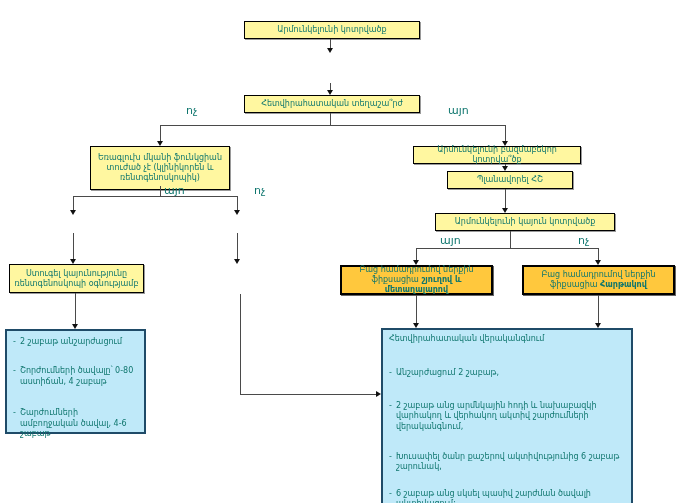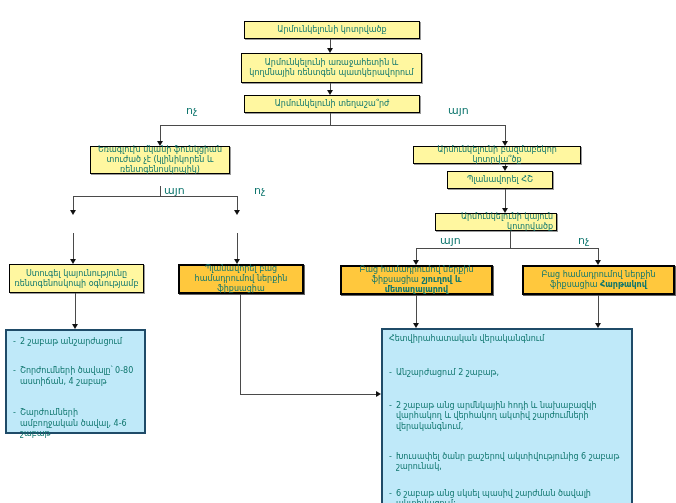--- a/index.html
+++ b/index.html
@@ -43,41 +43,38 @@
 
 <div id="stage">
 
   <div class="node" style="left:244px;top:13px;width:176px;height:18px;">
     <span>Արմունկելունի կոտրվածք</span>
   </div>
 
   <div class="vline" style="left:330px;top:31px;height:9px;"></div>
   <div class="arrd" style="left:327px;top:40px;"></div>
 
-  <div class="node" style="left:241px;top:45px;width:181px;height:30px;">
-    <span>Արմունկելունի առաջահետին և կողմնային ռենտգեն պատկերավորում</span>
-  </div>
 
   <div class="vline" style="left:330px;top:75px;height:7px;"></div>
   <div class="arrd" style="left:327px;top:82px;"></div>
 
   <div class="node" style="left:244px;top:87px;width:176px;height:18px;">
-    <span>Արմունկելունի տեղաշա՞րժ</span>
+    <span>Հետվիրահատական տեղաշա՞րժ</span>
   </div>
 
   <div class="vline" style="left:330px;top:105px;height:12px;"></div>
   <div class="hline" style="left:160px;top:117px;width:346px;"></div>
   <div class="vline" style="left:160px;top:117px;height:16px;"></div>
   <div class="arrd" style="left:157px;top:133px;"></div>
   <div class="vline" style="left:505px;top:117px;height:16px;"></div>
   <div class="arrd" style="left:502px;top:133px;"></div>
   <div class="lbl" style="left:186px;top:97px;">ոչ</div>
   <div class="lbl" style="left:448px;top:97px;">այո</div>
 
-  <div class="node" style="left:90px;top:138px;width:140px;height:28px;">
+  <div class="node" style="left:90px;top:138px;width:140px;height:44px;">
     <span>Եռագլուխ մկանի ֆունկցիան տուժած չէ (կլինիկորեն և ռենտգենոսկոպիկ)</span>
   </div>
 
   <div class="vline" style="left:160px;top:178px;height:10px;"></div>
   <div class="hline" style="left:73px;top:188px;width:164px;"></div>
   <div class="vline" style="left:73px;top:188px;height:14px;"></div>
   <div class="arrd" style="left:70px;top:202px;"></div>
   <div class="vline" style="left:237px;top:188px;height:14px;"></div>
   <div class="arrd" style="left:234px;top:202px;"></div>
   <div class="lbl" style="left:164px;top:177px;">այո</div>
@@ -85,46 +82,43 @@
 
 
   <div class="vline" style="left:73px;top:225px;height:26px;"></div>
   <div class="arrd" style="left:70px;top:251px;"></div>
   <div class="vline" style="left:237px;top:225px;height:26px;"></div>
   <div class="arrd" style="left:234px;top:251px;"></div>
 
   <div class="node" style="left:9px;top:256px;width:135px;height:29px;">
     <span>Ստուգել կայունությունը ռենտգենոսկոպի օգնությամբ</span>
   </div>
-  <div class="node gold" style="left:178px;top:256px;width:126px;height:30px;">
-    <span>Պլանավորել բաց համադրումով ներքին ֆիքսացիա</span>
-  </div>
 
   <div class="vline" style="left:75px;top:285px;height:31px;"></div>
   <div class="arrd" style="left:72px;top:316px;"></div>
 
   <div class="vline" style="left:240px;top:286px;height:100px;"></div>
   <div class="hline" style="left:240px;top:386px;width:136px;"></div>
   <div class="arrr" style="left:376px;top:383px;"></div>
 
   <div class="node" style="left:413px;top:138px;width:168px;height:18px;text-align:center;">
     <span>Արմունկելունի բազմաբեկոր կոտրվա՞ծք</span>
   </div>
 
   <div class="vline" style="left:505px;top:156px;height:2px;"></div>
   <div class="arrd" style="left:502px;top:158px;"></div>
 
-  <div class="node" style="left:447px;top:163px;width:106px;height:18px;">
+  <div class="node" style="left:447px;top:163px;width:126px;height:18px;">
     <span>Պլանավորել ՀՇ</span>
   </div>
 
   <div class="vline" style="left:505px;top:181px;height:19px;"></div>
   <div class="arrd" style="left:502px;top:200px;"></div>
 
-  <div class="node" style="left:435px;top:205px;width:122px;height:18px;text-align:right;">
+  <div class="node" style="left:435px;top:205px;width:180px;height:18px;text-align:right;">
     <span>Արմունկելունի կայուն կոտրվածք</span>
   </div>
 
   <div class="vline" style="left:510px;top:223px;height:17px;"></div>
   <div class="hline" style="left:416px;top:240px;width:182px;"></div>
   <div class="vline" style="left:416px;top:240px;height:12px;"></div>
   <div class="arrd" style="left:413px;top:252px;"></div>
   <div class="vline" style="left:598px;top:240px;height:12px;"></div>
   <div class="arrd" style="left:595px;top:252px;"></div>
   <div class="lbl" style="left:440px;top:227px;">այո</div>

